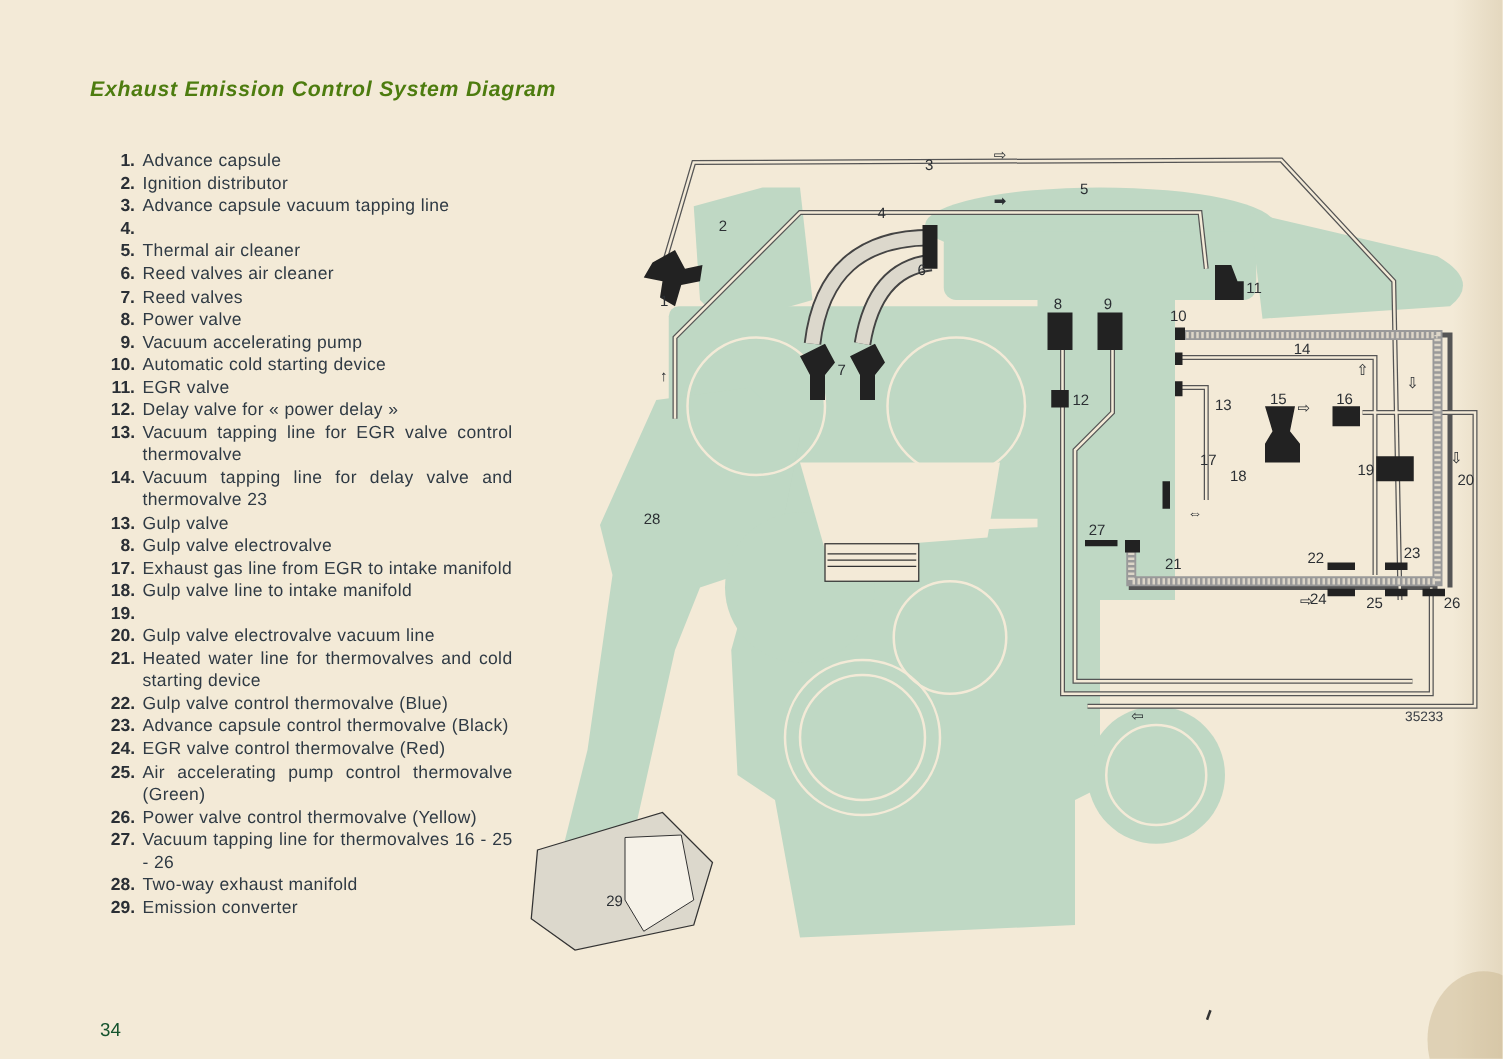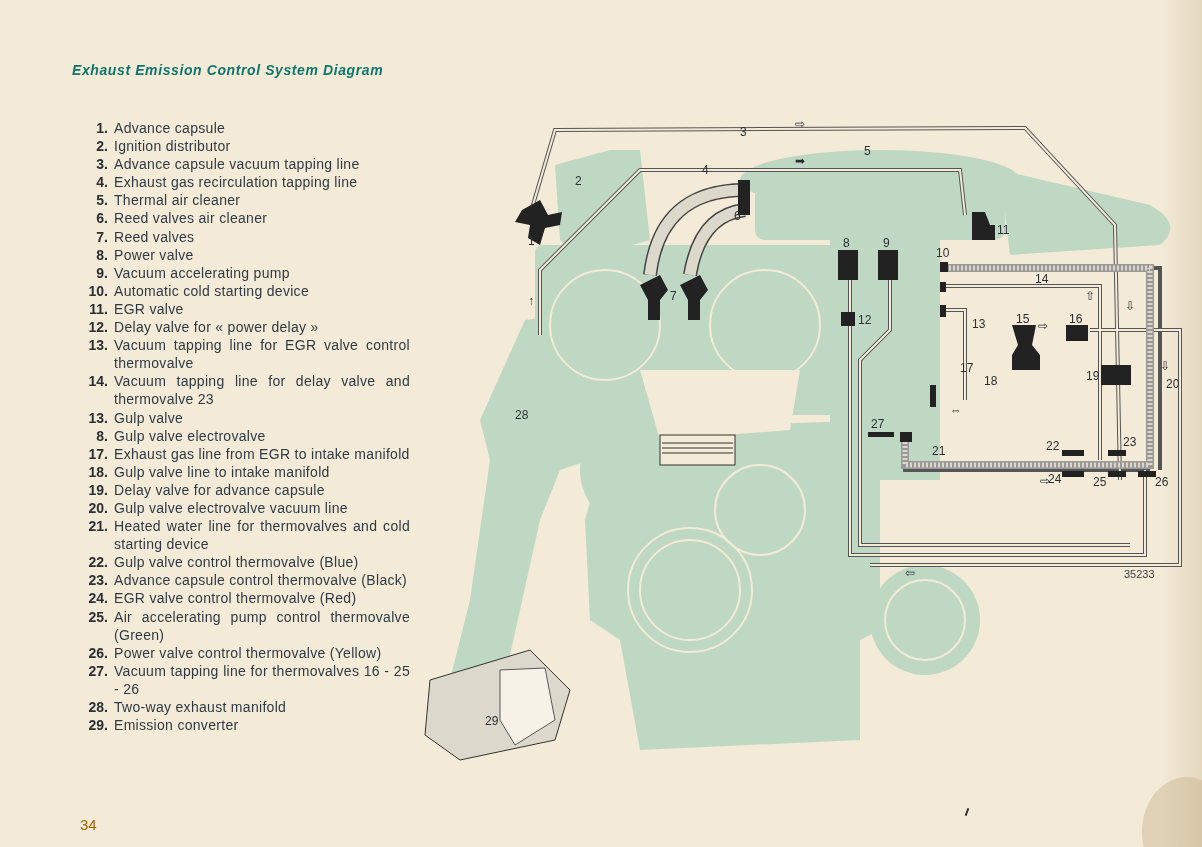--- a/index.html
+++ b/index.html
@@ -12,32 +12,32 @@
   .page-shade {
     position:absolute; right:0; top:0; width:40px; height:847px;
     background:linear-gradient(to right, rgba(243,234,215,0), rgba(215,200,170,0.55));
   }
   .corner-stain {
     position:absolute; right:-30px; bottom:-40px; width:90px; height:110px;
     border-radius:50%; background:rgba(200,180,140,0.45);
   }
   .title {
     position:absolute; left:72px; top:62px;
-    color:#0f766e; font-weight:bold; font-style:italic;
-    font-size:14px; letter-spacing:0.6px;
+    color:#4d7c0f; font-weight:bold; font-style:italic;
+    font-size:17px; letter-spacing:0.6px;
   }
   .legend {
     position:absolute; left:70px; top:119px; width:340px;
     font-size:14px; color:#2f3a44; line-height:18.1px;
   }
   .legend-item { display:flex; }
   .legend-num { width:38px; text-align:right; padding-right:6px; font-weight:bold; color:#2a2f35; flex:none; }
   .legend-text { flex:1; text-align:justify; letter-spacing:0.3px; }
   .page-number {
-    position:absolute; left:80px; top:816px; font-size:15px; color:#a16207;
+    position:absolute; left:80px; top:816px; font-size:15px; color:#14532d;
   }
   .ref-number {
     position:absolute; left:1124px; top:568px; font-size:11px; color:#3a3f45;
   }
   .pencil-mark {
     position:absolute; left:966px; top:808px; width:2px; height:8px;
     background:#333; transform:rotate(20deg);
   }
   svg.diagram { position:absolute; left:0; top:0; }
   .lbl { font-family:"Liberation Sans", sans-serif; font-size:12px; fill:#2b2f33; }
@@ -58,21 +58,20 @@
     <div class="legend-item">
       <span class="legend-num">2.</span>
       <span class="legend-text">Ignition distributor</span>
     </div>
     <div class="legend-item">
       <span class="legend-num">3.</span>
       <span class="legend-text">Advance capsule vacuum tapping line</span>
     </div>
     <div class="legend-item">
       <span class="legend-num">4.</span>
-      <span class="legend-text">Exhaust gas recirculation tapping line</span>
     </div>
     <div class="legend-item">
       <span class="legend-num">5.</span>
       <span class="legend-text">Thermal air cleaner</span>
     </div>
     <div class="legend-item">
       <span class="legend-num">6.</span>
       <span class="legend-text">Reed valves air cleaner</span>
     </div>
     <div class="legend-item">
@@ -118,21 +117,20 @@
     <div class="legend-item">
       <span class="legend-num">17.</span>
       <span class="legend-text">Exhaust gas line from EGR to intake manifold</span>
     </div>
     <div class="legend-item">
       <span class="legend-num">18.</span>
       <span class="legend-text">Gulp valve line to intake manifold</span>
     </div>
     <div class="legend-item">
       <span class="legend-num">19.</span>
-      <span class="legend-text">Delay valve for advance capsule</span>
     </div>
     <div class="legend-item">
       <span class="legend-num">20.</span>
       <span class="legend-text">Gulp valve electrovalve vacuum line</span>
     </div>
     <div class="legend-item">
       <span class="legend-num">21.</span>
       <span class="legend-text">Heated water line for thermovalves and cold starting device</span>
     </div>
     <div class="legend-item">

